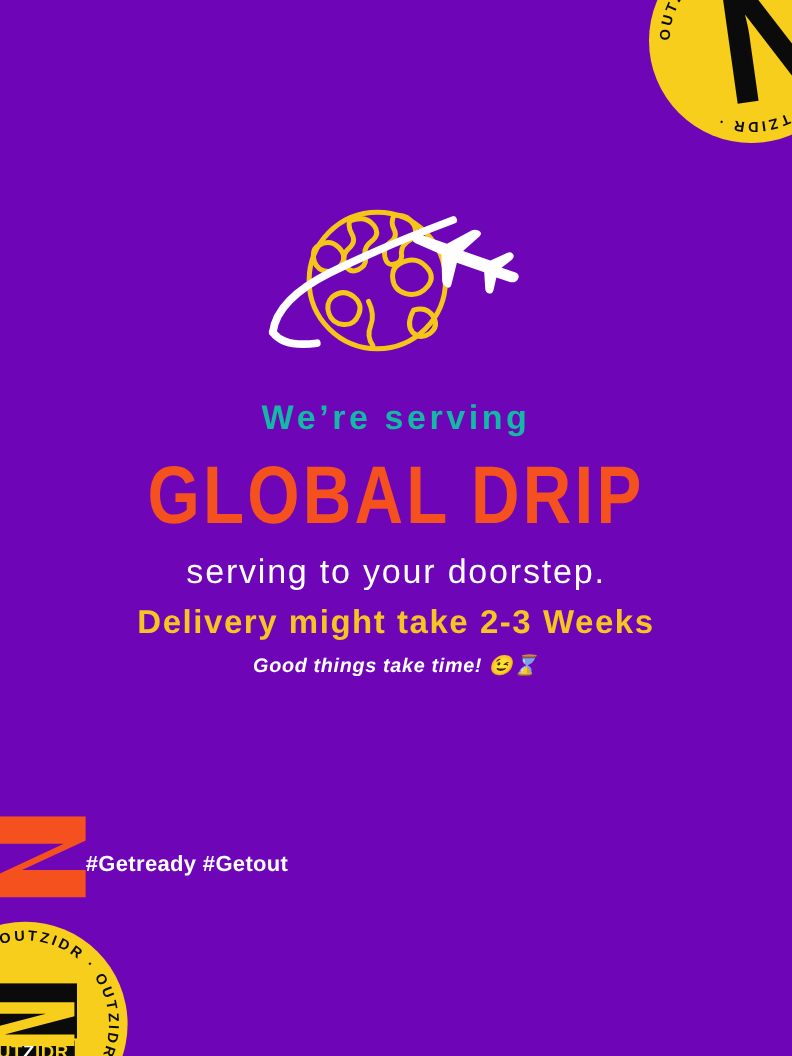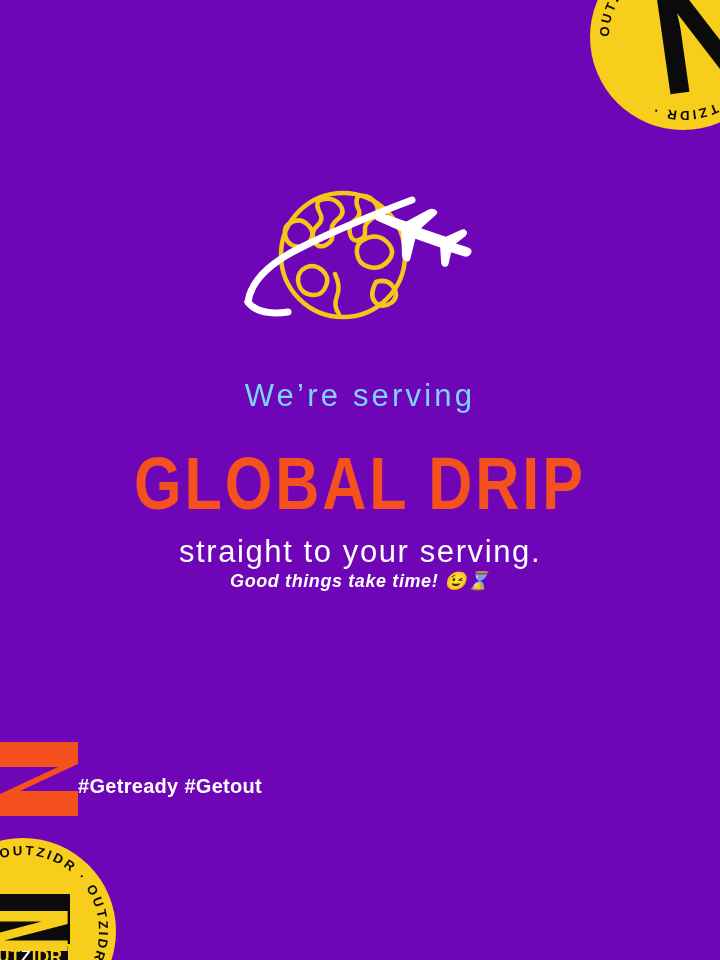--- a/index.html
+++ b/index.html
@@ -117,26 +117,26 @@
 
   
   .headline-block {
     position: absolute;
     left: 0;
     right: 0;
     top: 362px;
     text-align: center;
   }
   .kicker {
-    color: #7dd3fc;
+    color: #14b8a6;
     font-size: 31px;
-    font-weight: 400;
+    font-weight: 700;
     letter-spacing: 3.2px;
     line-height: 1.15;
-    margin: 16px;
+    margin: 0;
   }
   .bigword {
     color: #F4511E;
     font-size: 63px;
     font-weight: bold;
     letter-spacing: 3px;
     line-height: 1.25;
     margin: 0;
     transform: scaleY(1.18) scaleX(0.97);
     transform-origin: center top;
@@ -168,21 +168,21 @@
     line-height: 1.2;
     margin: 0;
   }
   .delivery-sub {
     color: #FFFFFF;
     font-size: 18px;
     font-weight: bold;
     font-style: italic;
     letter-spacing: 0.6px;
     line-height: 1.2;
-    margin: 12px;
+    margin: 0;
     padding-top: 11px;
   }
 
   
   .footer-block {
     position: absolute;
     left: 0;
     right: 0;
     top: 742px;
     display: flex;
@@ -258,24 +258,25 @@
 
       <g fill="#FFFFFF" transform="translate(146,18) rotate(28)">
         <path d="M4 26 q-4 0 -4 -4 q0 -4 4 -5 l26 -4 l14 -21 q2 -3 6 -3 q4 0 3 4 l-7 19 l26 -4 l10 -13 q2 -3 5 -2 q3 1 2 5 l-5 11 l12 -2 q6 -1 6 4 q0 5 -6 6 l-12 2 l3 11 q1 4 -2 5 q-3 1 -5 -2 l-8 -13 l-26 4 l5 20 q1 4 -3 4 q-4 0 -6 -3 l-12 -21 Z"></path>
       </g>
     </svg>
   </div>
 
   <div class="headline-block">
     <p class="kicker">We’re serving</p>
     <p class="bigword">GLOBAL DRIP</p>
-    <p class="subline">straight to your serving.</p>
+    <p class="subline">serving to your doorstep.</p>
   </div>
 
   <div class="delivery-block">
+    <p class="delivery-main">Delivery might take 2-3 Weeks</p>
     <p class="delivery-sub">Good things take time! 😉⌛</p>
   </div>
 
   <div class="footer-block">
     <div class="footer-logo">
       <svg width="78" height="74" viewBox="0 0 78 74" aria-hidden="true">
         <path d="M0 0 H78 V22 L20 49 H78 V74 H0 V52 L58 25 H0 Z" fill="#F4511E"></path>
       </svg>
     </div>
     <p class="footer-tags">#Getready #Getout</p>

